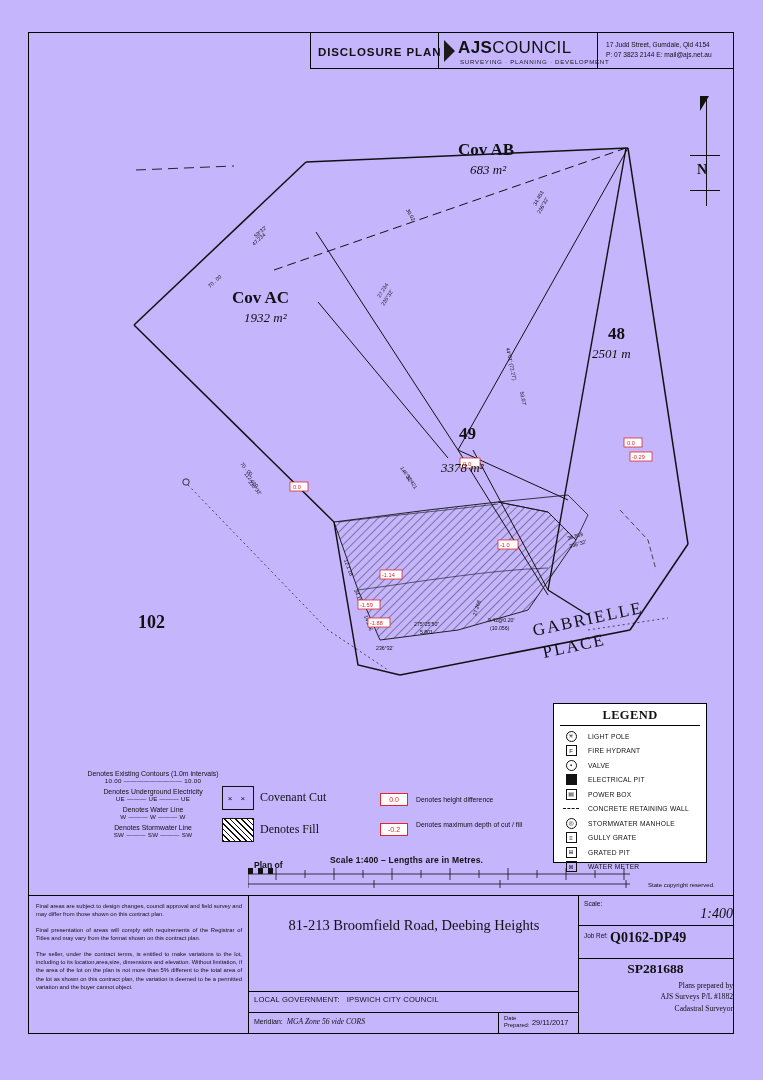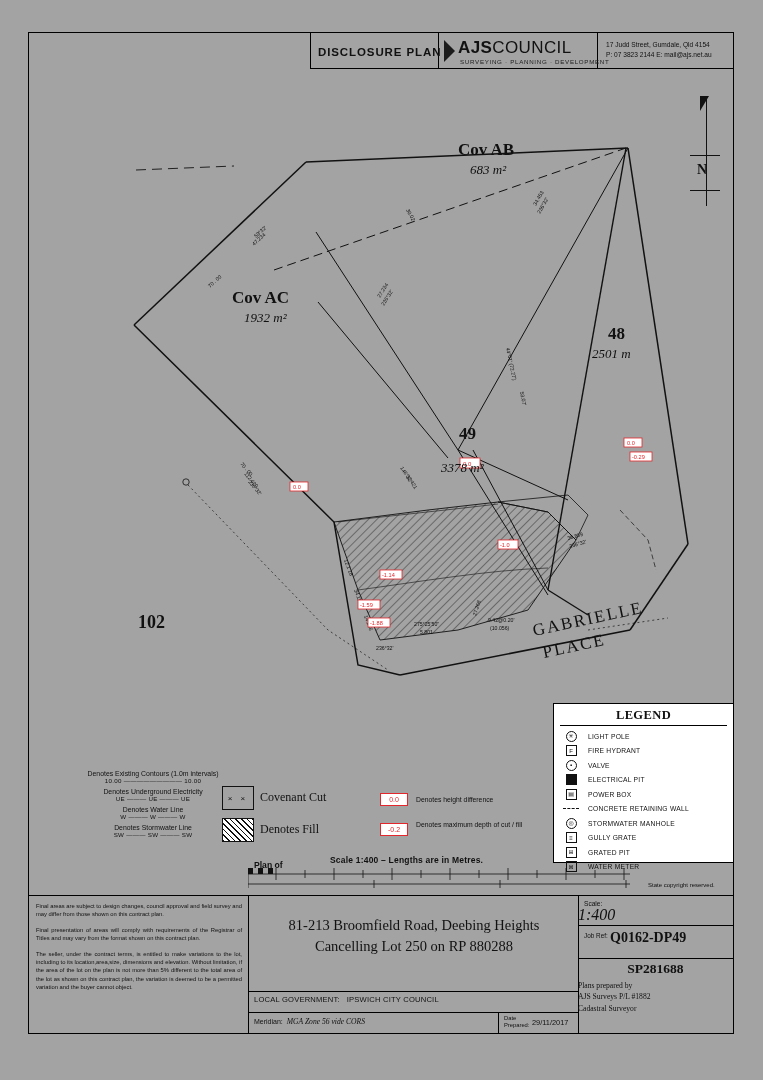--- a/index.html
+++ b/index.html
@@ -1,17 +1,17 @@
 <!DOCTYPE html>
 <html><head>
 <meta charset="utf-8">
 <style>
   html,body{margin:0;padding:0;background:#fff;}
   body{width:763px;height:1080px;position:relative;font-family:"Liberation Sans",sans-serif;color:#111;}
-  #sheet{position:absolute;left:0;top:0;width:763px;height:1080px;background:#a3a3a3;overflow:hidden;}
+  #sheet{position:absolute;left:0;top:0;width:763px;height:1080px;background:#c4b5fd;overflow:hidden;}
   .frame{position:absolute;left:28px;top:32px;width:706px;height:1002px;border:1.6px solid #000;box-sizing:border-box;}
   .abs{position:absolute;}
 
   
   .hdr-box{position:absolute;left:310px;top:33px;width:424px;height:36px;border-left:1.6px solid #000;border-bottom:1.6px solid #000;box-sizing:border-box;}
   .disclosure{position:absolute;left:318px;top:46px;font-size:11.5px;letter-spacing:.9px;font-weight:600;color:#111;}
   .logo-box{position:absolute;left:438px;top:33px;width:160px;height:36px;border-left:1.6px solid #000;border-right:1.6px solid #000;box-sizing:border-box;}
   .logo-tri{position:absolute;left:444px;top:40px;width:0;height:0;border-left:11px solid #1b1b1b;border-top:11px solid transparent;border-bottom:11px solid transparent;}
   .logo-ajs{position:absolute;left:458px;top:38px;font-size:17px;font-weight:bold;letter-spacing:.4px;}
   .logo-surveys{font-weight:normal;}
@@ -23,21 +23,21 @@
   .north-flag{position:absolute;left:700px;top:96px;width:0;height:0;border-left:9px solid #111;border-bottom:15px solid transparent;}
   .north-N{position:absolute;left:697px;top:162px;font-size:14px;font-weight:bold;font-family:"Liberation Serif",serif;}
   .north-bar{position:absolute;left:690px;top:155px;width:30px;height:1.2px;background:#111;}
   .north-bar2{position:absolute;left:690px;top:190px;width:30px;height:1.2px;background:#111;}
 
   
   .lot-name{font-family:"Liberation Serif",serif;font-weight:bold;}
   .lot-area{font-family:"Liberation Serif",serif;font-style:italic;}
 
   
-  .legend{position:absolute;left:553px;top:703px;width:181px;height:160px;border:1.4px solid #000;box-sizing:border-box;background:#fff;}
+  .legend{position:absolute;left:553px;top:703px;width:154px;height:160px;border:1.4px solid #000;box-sizing:border-box;background:#fff;}
   .legend h3{margin:0;padding:4px 0 2px;text-align:center;font-size:12.5px;font-weight:bold;font-family:"Liberation Serif",serif;letter-spacing:.4px;}
   .legend-rule{height:1.2px;background:#000;margin:0 6px 3px;}
   .legend-row{display:flex;align-items:center;height:14.5px;padding-left:8px;}
   .legend-sym{width:18px;height:11px;display:flex;align-items:center;justify-content:center;font-size:8px;}
   .legend-sym .bx{width:9px;height:9px;border:1px solid #111;display:flex;align-items:center;justify-content:center;font-size:6px;line-height:1;}
   .legend-sym .cir{width:9px;height:9px;border:1px solid #111;border-radius:50%;display:flex;align-items:center;justify-content:center;font-size:6px;line-height:1;}
   .legend-lbl{font-size:6.7px;letter-spacing:.25px;padding-left:8px;color:#111;}
 
   
   .keyblock{position:absolute;left:48px;top:770px;width:210px;font-size:6.6px;color:#111;}
@@ -69,25 +69,25 @@
   .notes{position:absolute;left:36px;top:902px;width:206px;font-size:5.8px;line-height:1.45;text-align:justify;color:#111;}
   .notes p{margin:0 0 7px;}
   .planof{position:absolute;left:254px;top:860px;font-size:8.6px;font-weight:bold;}
   .ptitle{position:absolute;left:252px;top:915px;width:324px;text-align:center;font-family:"Liberation Serif",serif;font-size:14.5px;line-height:1.45;}
   .lgov{position:absolute;left:254px;top:995px;font-size:7.6px;letter-spacing:.2px;}
   .merid{position:absolute;left:254px;top:1017px;font-size:7px;}
   .meridval{font-style:italic;font-family:"Liberation Serif",serif;font-size:7.6px;}
   .datep{position:absolute;left:504px;top:1015px;font-size:5.8px;line-height:1.25;}
   .dateval{position:absolute;left:532px;top:1018px;font-size:7.4px;}
   .scalelbl{position:absolute;left:584px;top:900px;font-size:6.6px;}
-  .scaleval{position:absolute;left:578px;top:906px;width:155px;text-align:left;font-size:16px;font-style:italic;font-family:"Liberation Serif",serif;}
+  .scaleval{position:absolute;left:578px;top:906px;width:155px;text-align:right;font-size:14px;font-style:italic;font-family:"Liberation Serif",serif;}
   .joblbl{position:absolute;left:584px;top:932px;font-size:6.4px;}
   .jobval{position:absolute;left:610px;top:930px;font-size:14px;font-weight:bold;font-family:"Liberation Serif",serif;}
   .spval{position:absolute;left:578px;top:961px;width:155px;text-align:center;font-size:13.5px;font-weight:bold;font-family:"Liberation Serif",serif;}
-  .prepby{position:absolute;left:578px;top:980px;width:155px;text-align:left;font-size:7.6px;line-height:1.5;font-family:"Liberation Serif",serif;}
+  .prepby{position:absolute;left:578px;top:980px;width:155px;text-align:right;font-size:7.6px;line-height:1.5;font-family:"Liberation Serif",serif;}
   svg{display:block;}
   .bearing{font-size:5.2px;fill:#111;font-family:"Liberation Sans",sans-serif;}
 </style>
 </head>
 <body>
 
 <div id="sheet">
 
   <div class="frame"></div>
 
@@ -388,21 +388,20 @@
 
   <div class="notes">
     <p>Final areas are subject to design changes, council approval and field survey and may differ from those shown on this contract plan.</p>
     <p>Final presentation of areas will comply with requirements of the Registrar of Titles and may vary from the format shown on this contract plan.</p>
     <p>The seller, under the contract terms, is entitled to make variations  to the lot, including to its location,area,size, dimensions and elevation. Without limitation, if the area of the lot on the plan is not more than 5% different to the total area of the lot as shown on this contract plan, the variation is deemed to be a permitted variation and the buyer cannot object.</p>
   </div>
 
   <div class="planof">Plan of</div>
   <div class="ptitle">
     <div>81-213 Broomfield Road, Deebing Heights</div>
-    <div>Cancelling Lot 250 on RP 880288</div>
   </div>
   <div class="lgov">
     <span>LOCAL GOVERNMENT:</span>
     &nbsp;&nbsp;<span>IPSWICH CITY COUNCIL</span>
   </div>
   <div class="merid">
     <span>Meridian:</span>
     &nbsp;<span class="meridval">MGA Zone 56 vide CORS</span>
   </div>
   <div class="datep">Date<br>Prepared:</div>

